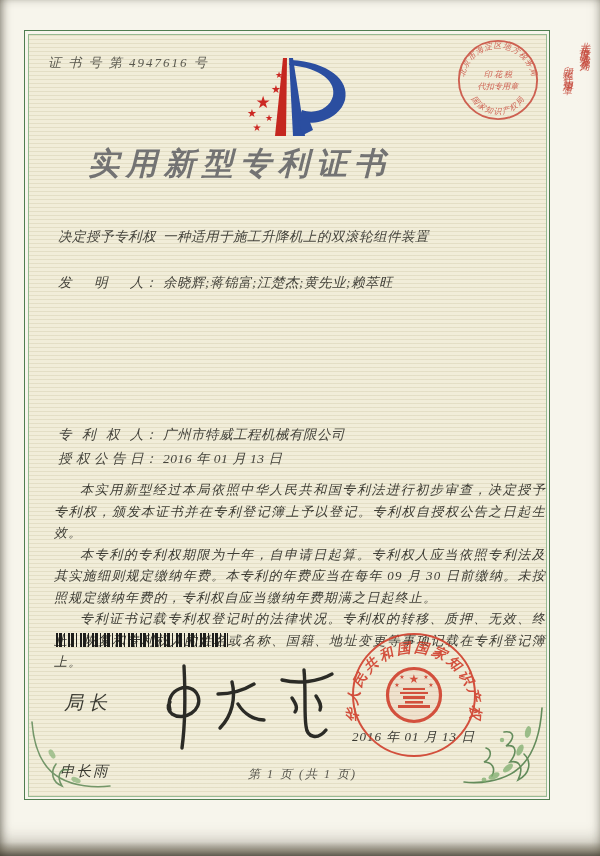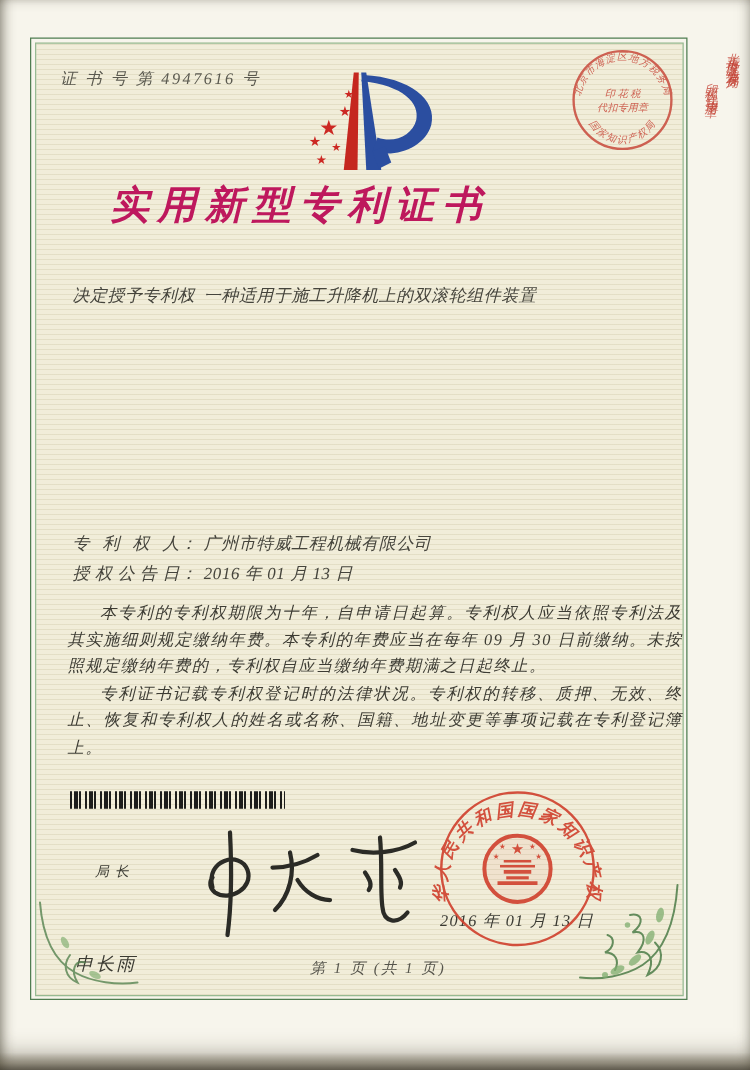--- a/index.html
+++ b/index.html
@@ -20,31 +20,31 @@
     background-color:#f1edd9;
     background-image:repeating-linear-gradient(180deg, rgba(160,150,100,.17) 0px, rgba(160,150,100,.17) 1px, transparent 1px, transparent 4px);}
   .cert-no{position:absolute;left:48px;top:54px;font-size:13px;letter-spacing:2px;color:#5a594f;}
   .logo{position:absolute;left:228px;top:50px;}
   .tax-stamp{position:absolute;left:455px;top:37px;opacity:.85;}
   .edge-text{position:absolute;writing-mode:vertical-rl;color:rgba(195,65,52,.75);
     font-size:10px;letter-spacing:2px;}
   .edge-1{left:577px;top:34px;}
   .edge-2{left:560px;top:58px;}
   .title{position:absolute;left:24px;top:143px;width:432px;text-align:center;margin:0;
-    font-size:31px;font-weight:700;letter-spacing:7px;color:#be185d;}
+    font-size:31px;font-weight:700;letter-spacing:7px;color:#737373;}
   .field{position:absolute;left:58px;font-size:13.5px;color:#45443c;letter-spacing:.5px;white-space:nowrap;}
   .flabel{display:inline-block;width:86px;text-align-last:justify;-moz-text-align-last:justify;}
   .fvalue{margin-left:5px;}
   .f0{top:228px}.f1{top:274px}.f2{top:318px}.f3{top:363px}.f4{top:426px}.f5{top:450px}
   .body-text{position:absolute;left:54px;top:479px;width:492px;}
   .body-text p{margin:0;font-size:13px;line-height:21.5px;letter-spacing:1.2px;
     text-indent:2em;text-align:justify;color:#3d3c34;}
   .barcode{position:absolute;left:56px;top:633px;width:172px;height:14px;
     background:repeating-linear-gradient(90deg,#1d1d1b 0 1.5px,transparent 1.5px 3px,#1d1d1b 3px 6px,transparent 6px 7.5px,#1d1d1b 7.5px 8.5px,transparent 8.5px 12px);}
-  .director-title{position:absolute;left:76px;top:690px;font-size:11px;letter-spacing:5px;color:#3a3a32;}
+  .director-title{position:absolute;left:64px;top:690px;font-size:19px;letter-spacing:5px;color:#3a3a32;}
   .director-name{position:absolute;left:60px;top:718px;font-size:14.5px;letter-spacing:2px;color:#3a3a32;margin-top:44px;}
   .signature{position:absolute;left:135px;top:660px;}
   .seal-date{position:absolute;left:352px;top:728px;font-size:13px;letter-spacing:1px;color:#3a3a33;z-index:2;}
   .big-seal{position:absolute;left:330px;top:613px;z-index:3;opacity:.88;}
   .footer{position:absolute;left:24px;top:766px;width:557px;text-align:center;
     font-size:12px;letter-spacing:2px;color:#56554c;}
   .corner{position:absolute;z-index:1;}
   .corner-br{left:462px;top:706px;}
   .corner-bl{left:30px;top:710px;transform:scaleX(-1);}
 </style>
@@ -117,28 +117,32 @@
   </svg>
 
   <div class="edge-text edge-1">北京市海淀区地方税务局</div>
   <div class="edge-text edge-2">印花税 代扣专用章</div>
 
   <h1 class="title">实用新型专利证书</h1>
 
   <div class="field f0">
     <span class="flabel">决定授予专利权</span><span>：</span><span class="fvalue">一种适用于施工升降机上的双滚轮组件装置</span>
   </div>
+  <div class="field f1">
+    <span class="flabel">发明人</span><span>：</span><span class="fvalue">余晓辉;蒋锦富;江楚杰;黄先业;赖萃旺</span>
+  </div>
   <div class="field f4">
     <span class="flabel">专利权人</span><span>：</span><span class="fvalue">广州市特威工程机械有限公司</span>
   </div>
   <div class="field f5">
     <span class="flabel">授权公告日</span><span>：</span><span class="fvalue">2016 年 01 月 13 日</span>
   </div>
 
   <div class="body-text">
+    <p>本实用新型经过本局依照中华人民共和国专利法进行初步审查，决定授予专利权，颁发本证书并在专利登记簿上予以登记。专利权自授权公告之日起生效。</p>
     <p>本专利的专利权期限为十年，自申请日起算。专利权人应当依照专利法及其实施细则规定缴纳年费。本专利的年费应当在每年 09 月 30 日前缴纳。未按照规定缴纳年费的，专利权自应当缴纳年费期满之日起终止。</p>
     <p>专利证书记载专利权登记时的法律状况。专利权的转移、质押、无效、终止、恢复和专利权人的姓名或名称、国籍、地址变更等事项记载在专利登记簿上。</p>
   </div>
 
   <div class="barcode"></div>
 
   <div class="director-title">局长</div>
   <div class="director-name">申长雨</div>
 
   <svg class="signature" width="210" height="95" viewBox="0 0 200 95">

